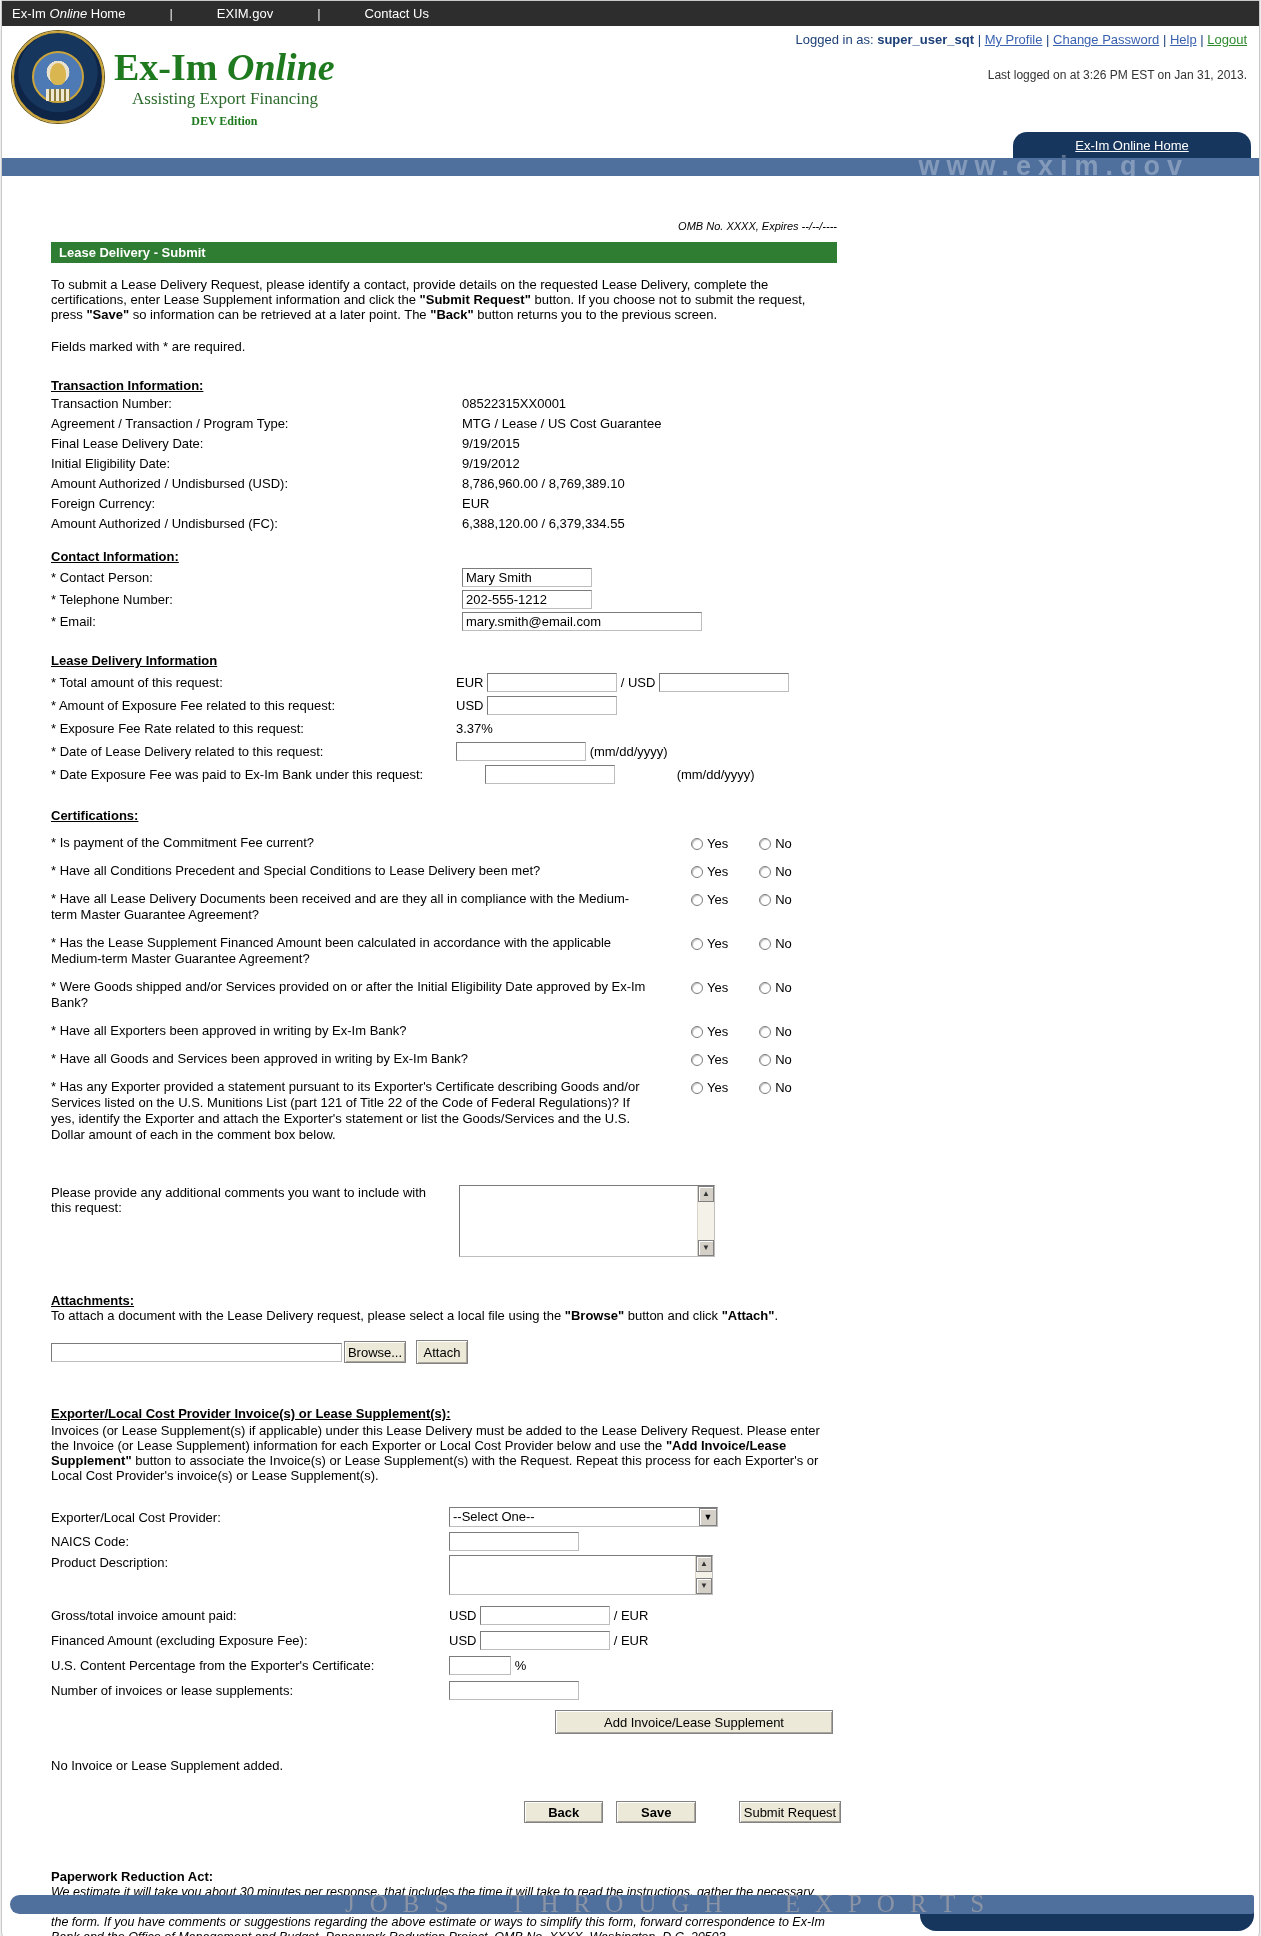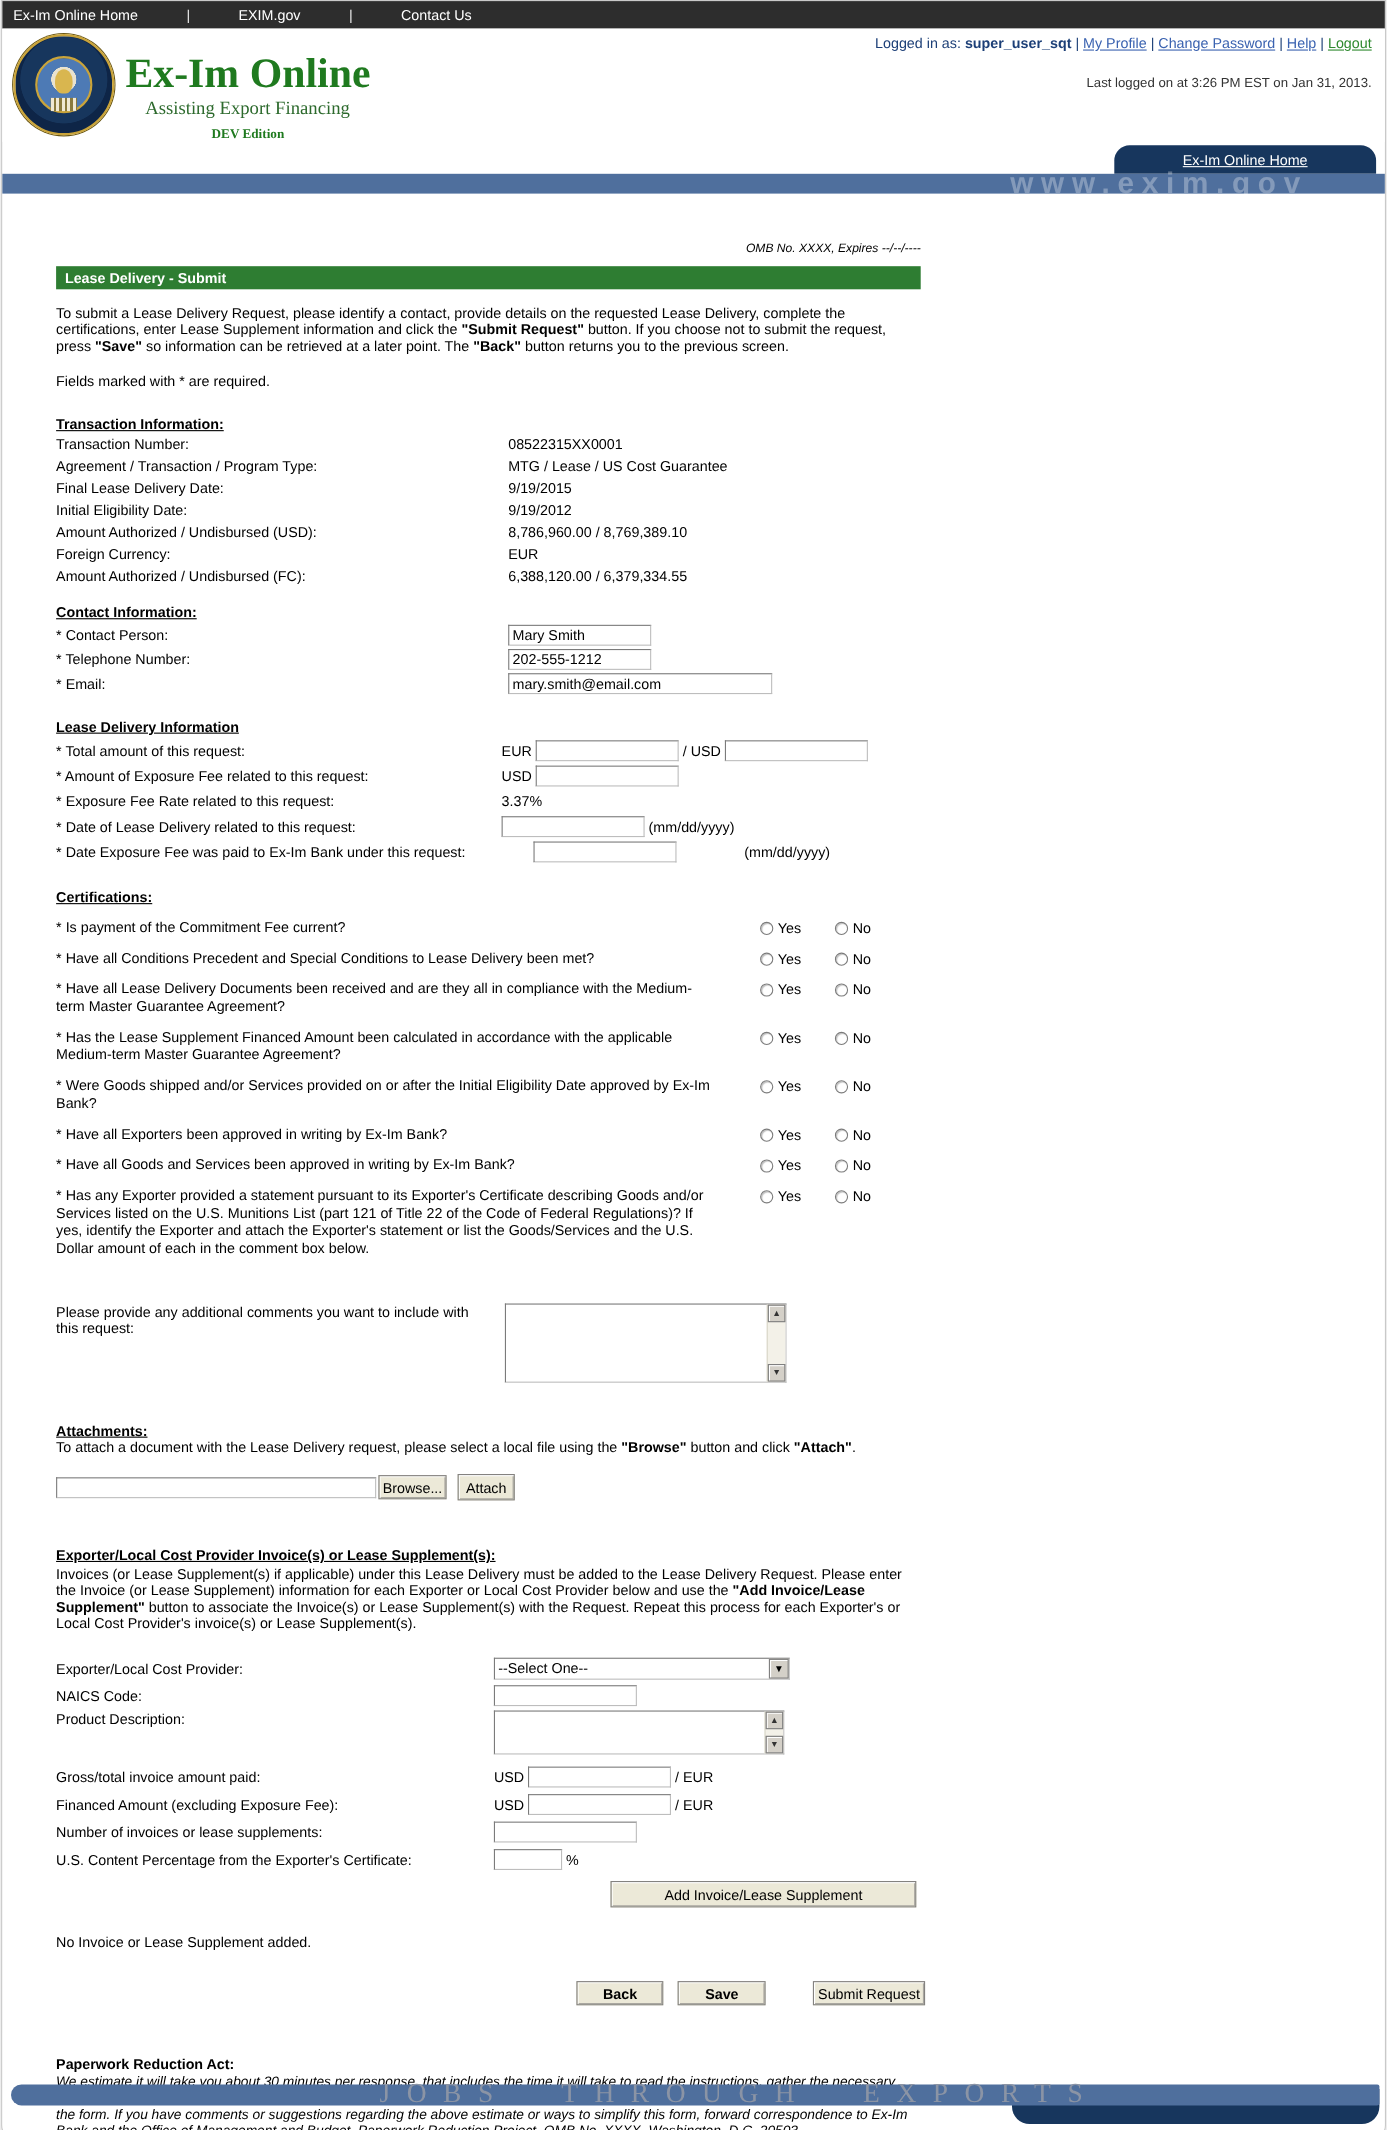--- a/index.html
+++ b/index.html
@@ -6,21 +6,21 @@
   html,body { background:#ededed; font-family:"Liberation Sans","DejaVu Sans",sans-serif; }
   .page { position:relative; width:1259px; min-height:1934px; margin:0 auto; background:#fff;
           border:1px solid #c9c9c9; border-radius:0 0 14px 14px; overflow:hidden; }
 
   
   .topbar { height:25px; background:#2d2d2d; color:#fff; display:flex; align-items:center;
             font-size:13px; }
   .topbar a { color:#fff; text-decoration:none; }
   .topbar .sep { color:#e8e8e8; margin:0 44px; }
   .topbar .first { margin-left:10px; }
-  .em { }
+  .em { font-style:italic; }
 
   
   .header { position:relative; height:103px; background:#fff; }
   .seal { position:absolute; left:10px; top:5px; width:92px; height:92px; border-radius:50%;
           background:radial-gradient(circle at 50% 45%, #3a68a8 0 26%, #17365d 27% 60%, #0e2547 61% 100%);
           border:2px solid #caa43a; box-shadow:0 0 0 1px #6b5712; }
   .seal .inner { position:absolute; left:18px; top:18px; width:52px; height:52px; border-radius:50%;
           background:radial-gradient(circle at 50% 40%, #e8e2cf 0 30%, #4d7ab5 31% 100%); border:2px solid #caa43a; }
   .seal .eagle { position:absolute; left:36px; top:30px; width:16px; height:22px; background:#d9b64f;
           border-radius:50% 50% 40% 40%; }
@@ -310,27 +310,27 @@
       <input class="tb w130" style="">
       &nbsp;<span>/ EUR</span>
     </div>
     <div class="row" style="margin-top:5px;">
       <span class="lbl" style="width:398px;">Financed Amount (excluding Exposure Fee):</span>
       <span>USD</span>&nbsp;
       <input class="tb w130" style="">
       &nbsp;<span>/ EUR</span>
     </div>
     <div class="row" style="margin-top:5px;">
-      <span class="lbl" style="width:398px;">Number of invoices or lease supplements:</span>
-      <input class="tb w130" style="">
-    </div>
-    <div class="row" style="margin-top:5px;">
       <span class="lbl" style="width:398px;">U.S. Content Percentage from the Exporter's Certificate:</span>
       <input class="tb" style="width: 62px;">
       &nbsp;<span>%</span>
+    </div>
+    <div class="row" style="margin-top:5px;">
+      <span class="lbl" style="width:398px;">Number of invoices or lease supplements:</span>
+      <input class="tb w130" style="">
     </div>
     <div class="row" style="margin-top:10px;">
       <span style="width:504px; flex:none;"></span>
       <button class="btn" style="width:278px; height:24px;">Add Invoice/Lease Supplement</button>
     </div>
 
     <div style="margin-top:24px;">No Invoice or Lease Supplement added.</div>
 
     <div class="row" style="margin-top:28px;">
       <span style="width:473px; flex:none;"></span>

